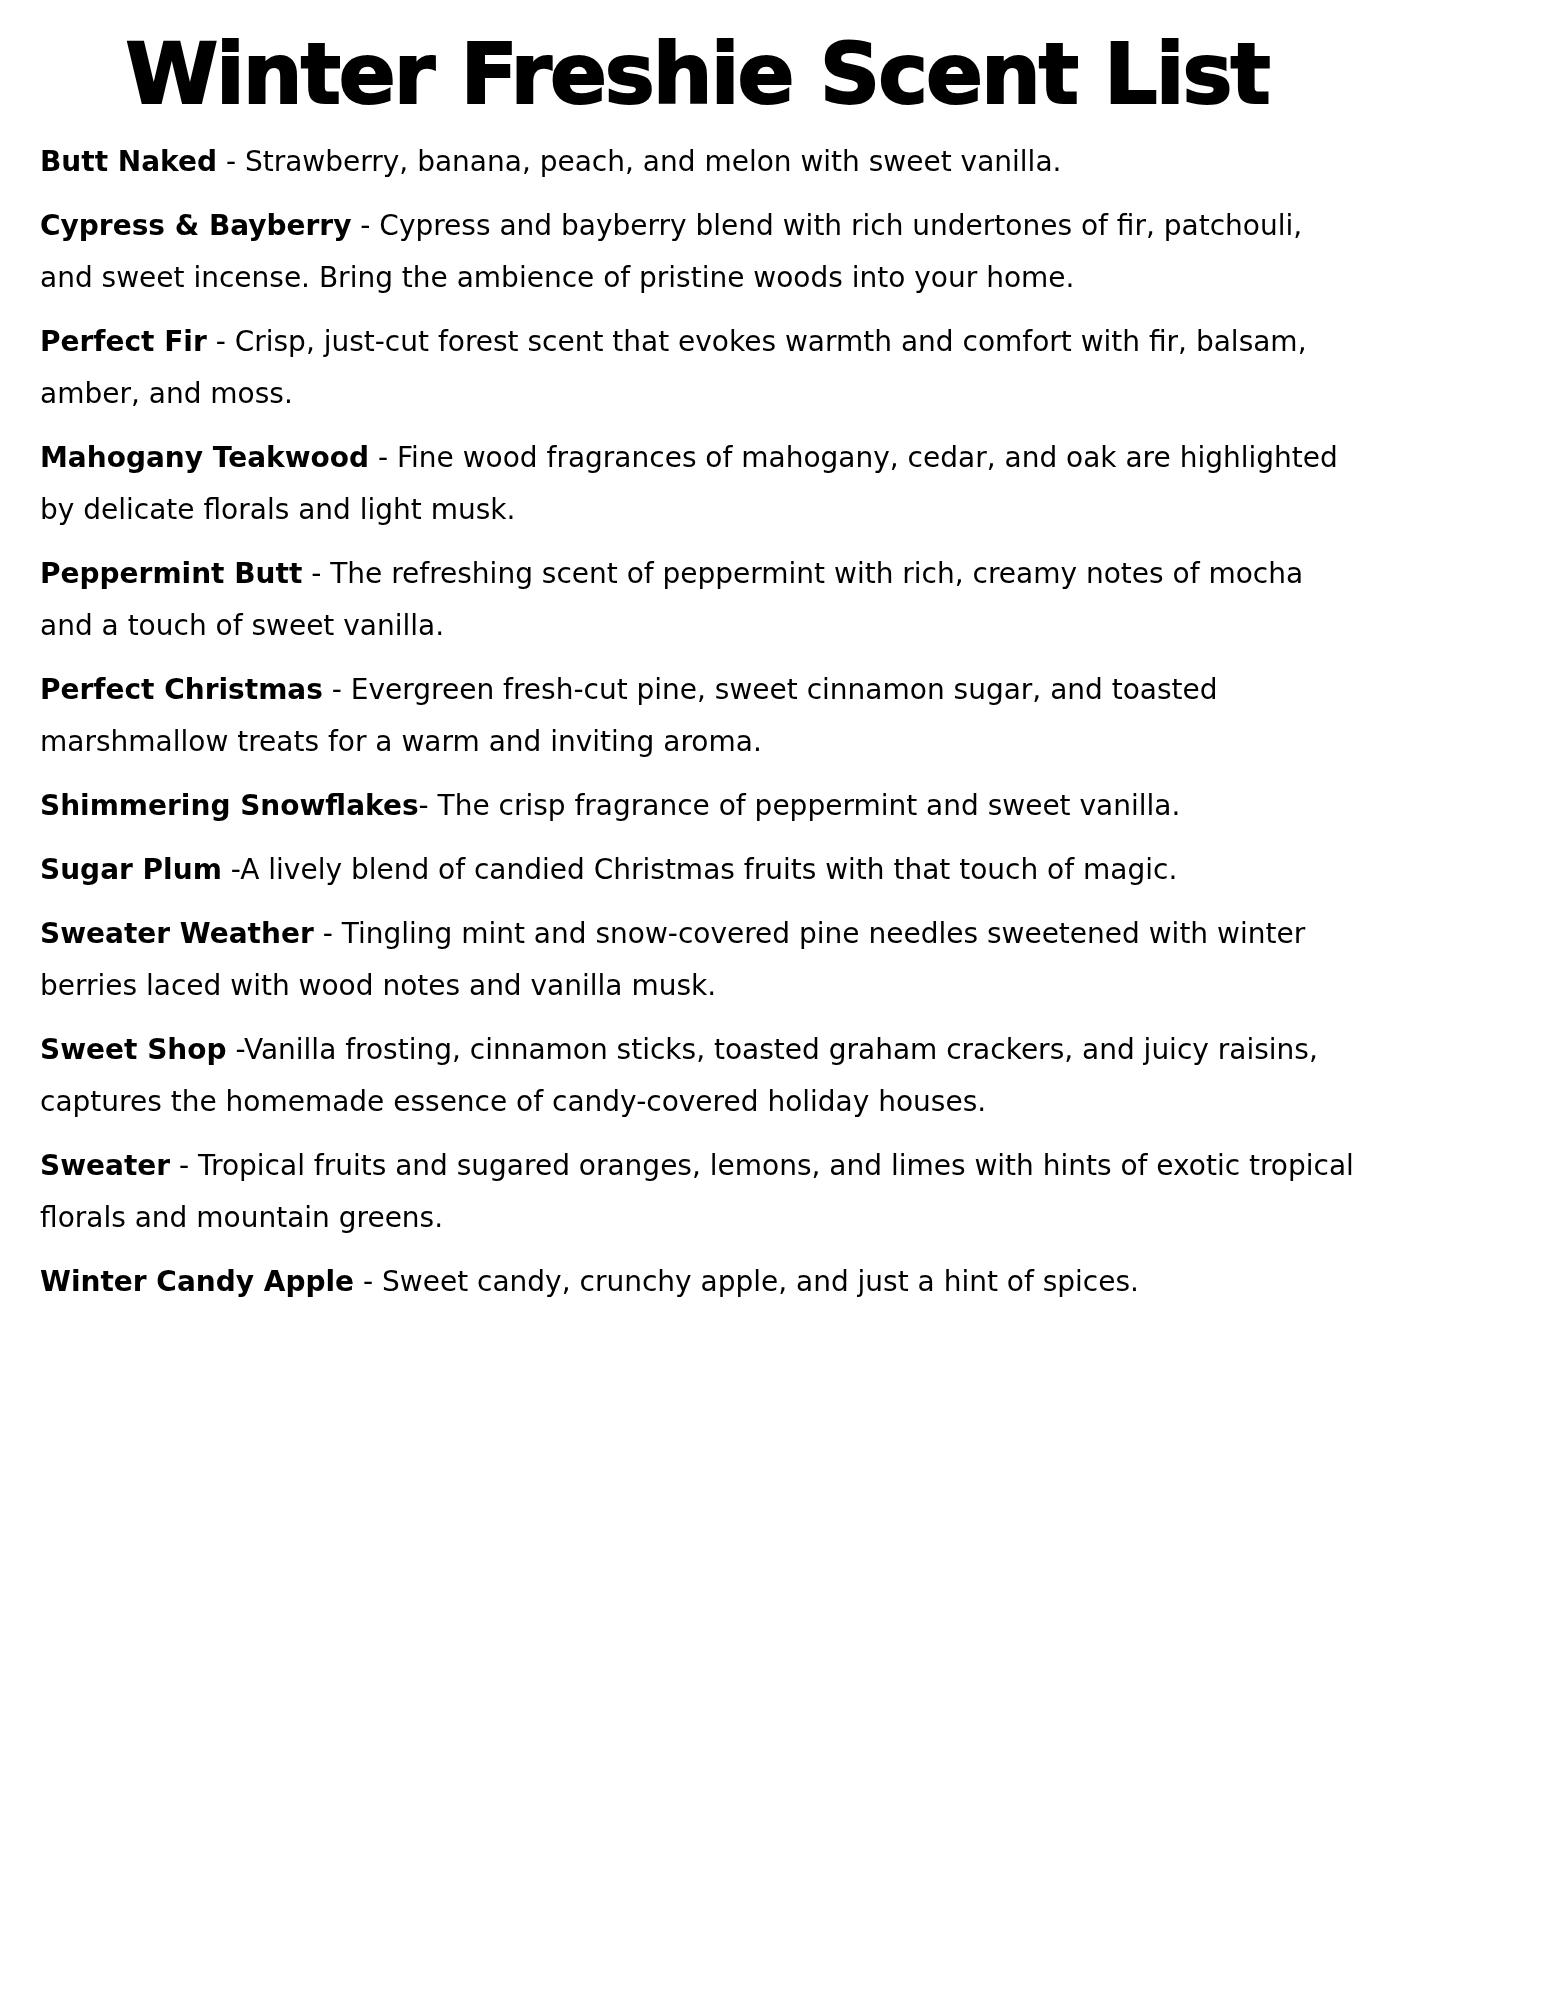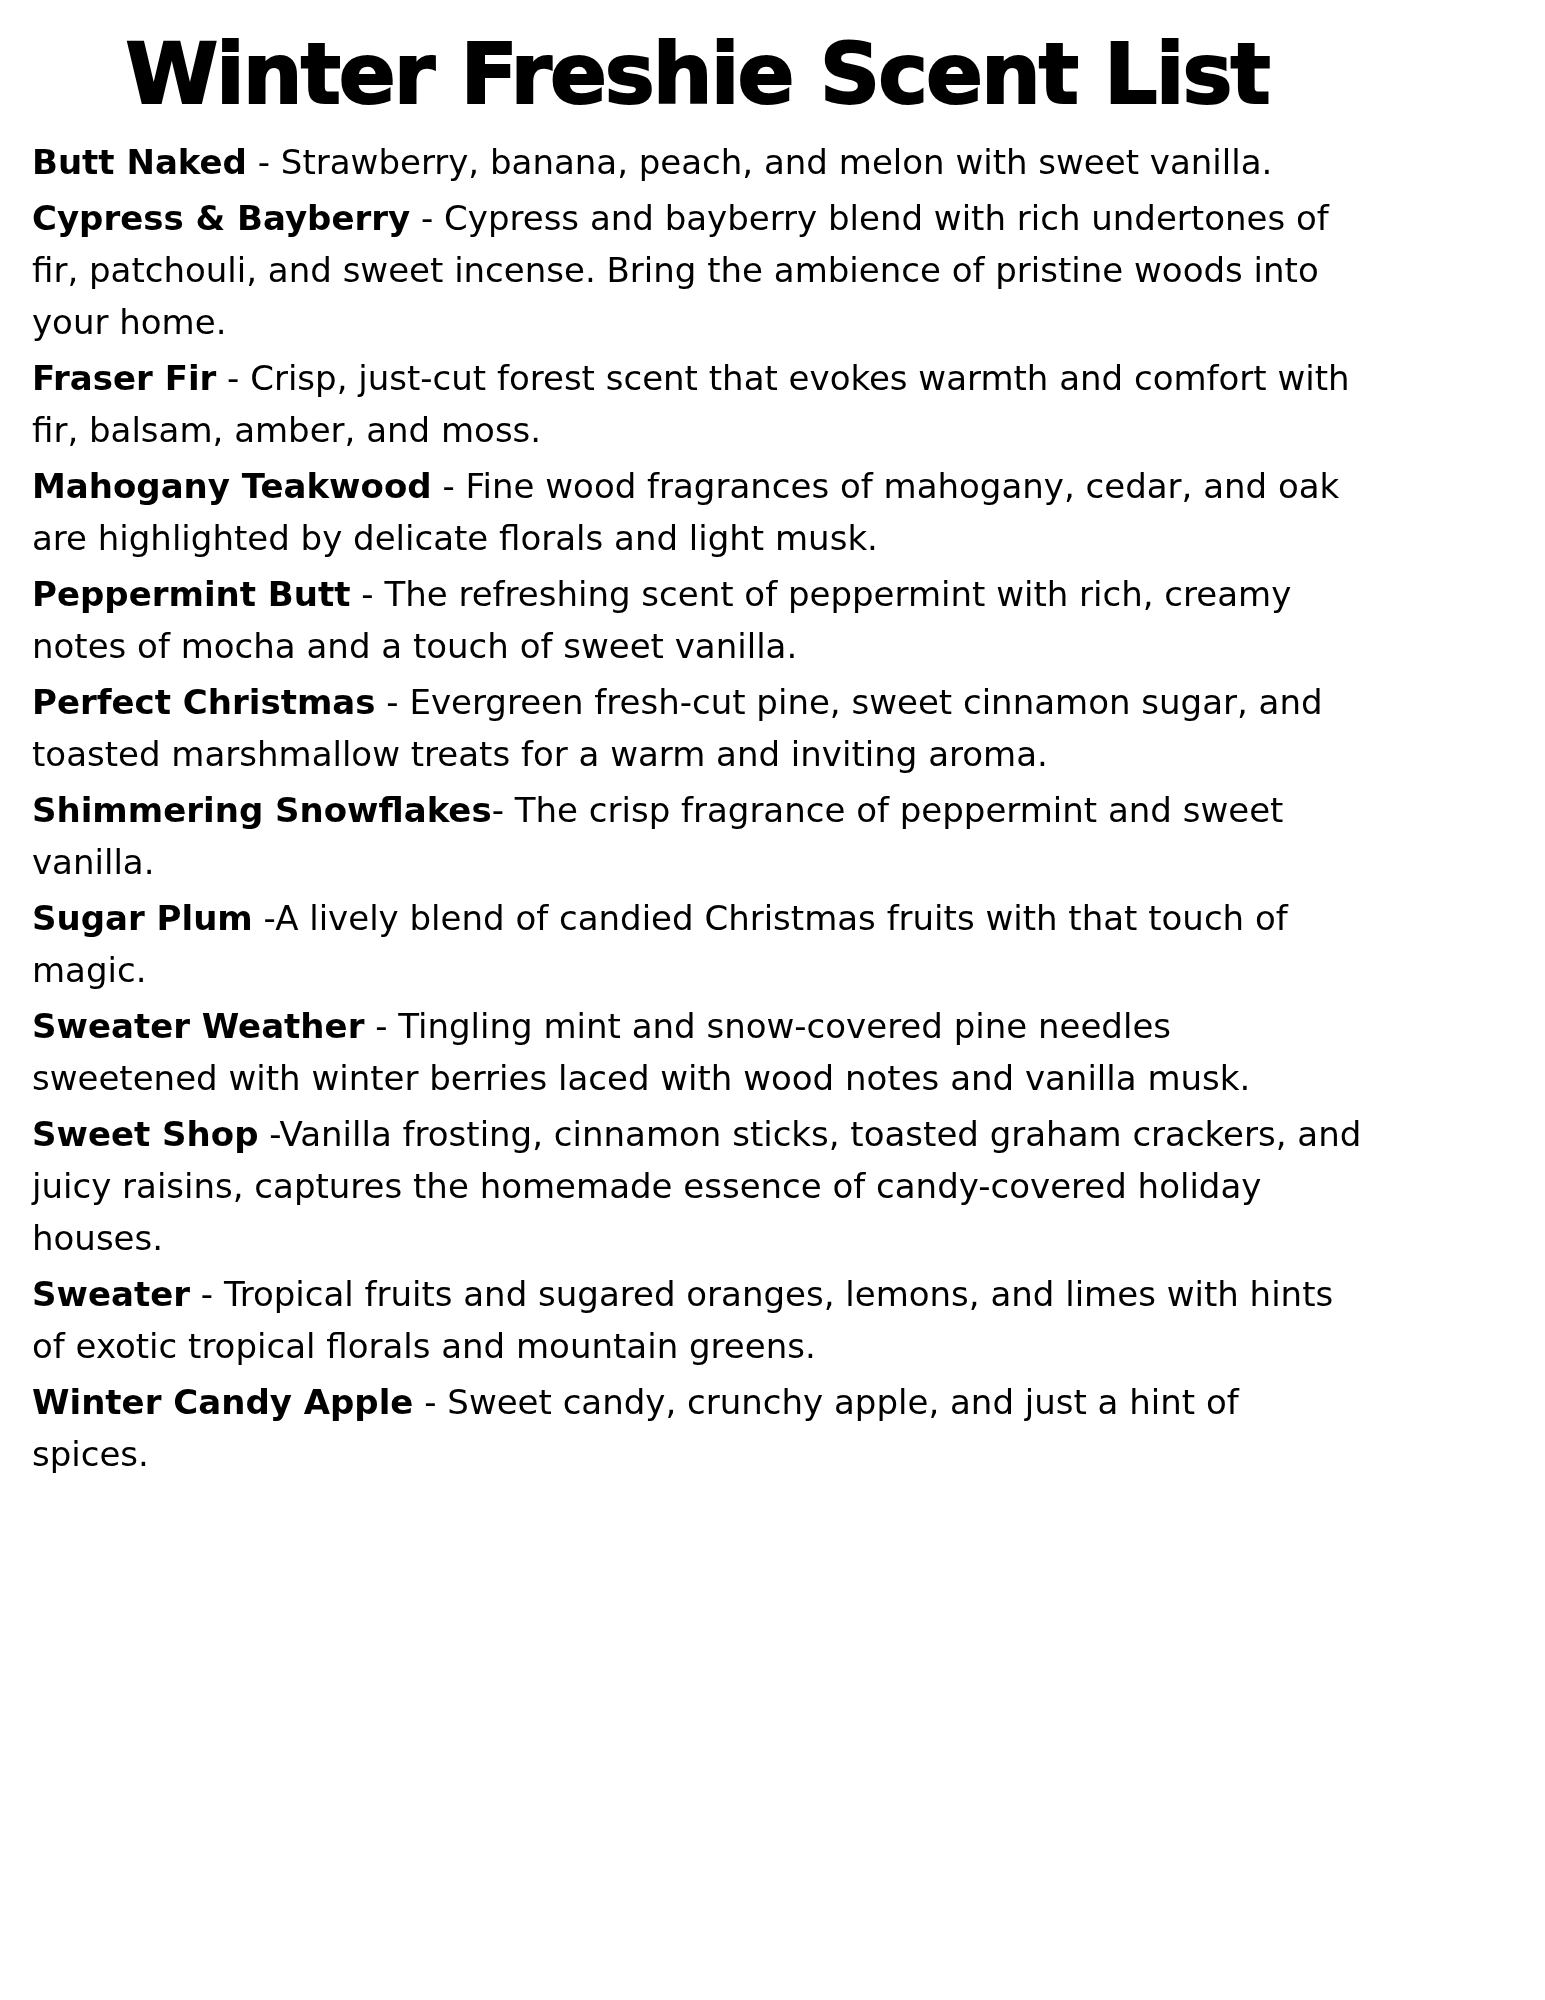--- a/index.html
+++ b/index.html
@@ -21,41 +21,41 @@
     font-size: 84px;
     font-weight: bold;
     letter-spacing: -2px;
     text-align: center;
     line-height: 1.0;
     margin: 32px 0 20px 0;
     -webkit-text-stroke: 2px #000000;
     white-space: nowrap;
   }
   .entry {
-    font-size: 34px;
+    font-size: 28px;
     line-height: 52px;
-    margin: 4px;
+    margin: 12px;
     white-space: pre-wrap;
   }
   .scent-name {
     font-weight: bold;
   }
   .scent-sep, .scent-desc {
     font-weight: normal;
   }
 </style>
 </head>
 <body>
 
 <div class="page">
   <h1 class="page-title">Winter Freshie Scent List</h1>
 
   <p class="entry"><b class="scent-name">Butt Naked</b><span class="scent-sep"> - </span><span class="scent-desc">Strawberry, banana, peach, and melon with sweet vanilla.</span></p>
   <p class="entry"><b class="scent-name">Cypress &amp; Bayberry</b><span class="scent-sep"> - </span><span class="scent-desc">Cypress and bayberry blend with rich undertones of fir, patchouli, and sweet incense. Bring the ambience of pristine woods into your home.</span></p>
-  <p class="entry"><b class="scent-name">Fraser Fir</b><span class="scent-sep"> - </span><span class="scent-desc">Crisp, just-cut forest scent that evokes warmth and comfort with fir, balsam, amber, and moss.</span></p>
+  <p class="entry"><b class="scent-name">Perfect Fir</b><span class="scent-sep"> - </span><span class="scent-desc">Crisp, just-cut forest scent that evokes warmth and comfort with fir, balsam, amber, and moss.</span></p>
   <p class="entry"><b class="scent-name">Mahogany Teakwood</b><span class="scent-sep"> - </span><span class="scent-desc">Fine wood fragrances of mahogany, cedar, and oak are highlighted by delicate florals and light musk.</span></p>
   <p class="entry"><b class="scent-name">Peppermint Butt</b><span class="scent-sep"> - </span><span class="scent-desc">The refreshing scent of peppermint with rich, creamy notes of mocha and a touch of sweet vanilla.</span></p>
   <p class="entry"><b class="scent-name">Perfect Christmas</b><span class="scent-sep"> - </span><span class="scent-desc">Evergreen fresh-cut pine, sweet cinnamon sugar, and toasted marshmallow treats for a warm and inviting aroma.</span></p>
   <p class="entry"><b class="scent-name">Shimmering Snowflakes</b><span class="scent-sep">- </span><span class="scent-desc">The crisp fragrance of peppermint and sweet vanilla.</span></p>
   <p class="entry"><b class="scent-name">Sugar Plum</b><span class="scent-sep"> -</span><span class="scent-desc">A lively blend of candied Christmas fruits with that touch of magic.</span></p>
   <p class="entry"><b class="scent-name">Sweater Weather</b><span class="scent-sep"> - </span><span class="scent-desc">Tingling mint and snow-covered pine needles sweetened with winter berries laced with wood notes and vanilla musk.</span></p>
   <p class="entry"><b class="scent-name">Sweet Shop</b><span class="scent-sep"> -</span><span class="scent-desc">Vanilla frosting, cinnamon sticks, toasted graham crackers, and juicy raisins, captures the homemade essence of candy-covered holiday houses.</span></p>
   <p class="entry"><b class="scent-name">Sweater</b><span class="scent-sep"> - </span><span class="scent-desc">Tropical fruits and sugared oranges, lemons, and limes with hints of exotic tropical florals and mountain greens.</span></p>
   <p class="entry"><b class="scent-name">Winter Candy Apple</b><span class="scent-sep"> - </span><span class="scent-desc">Sweet candy, crunchy apple, and just a hint of spices.</span></p>
 </div>

